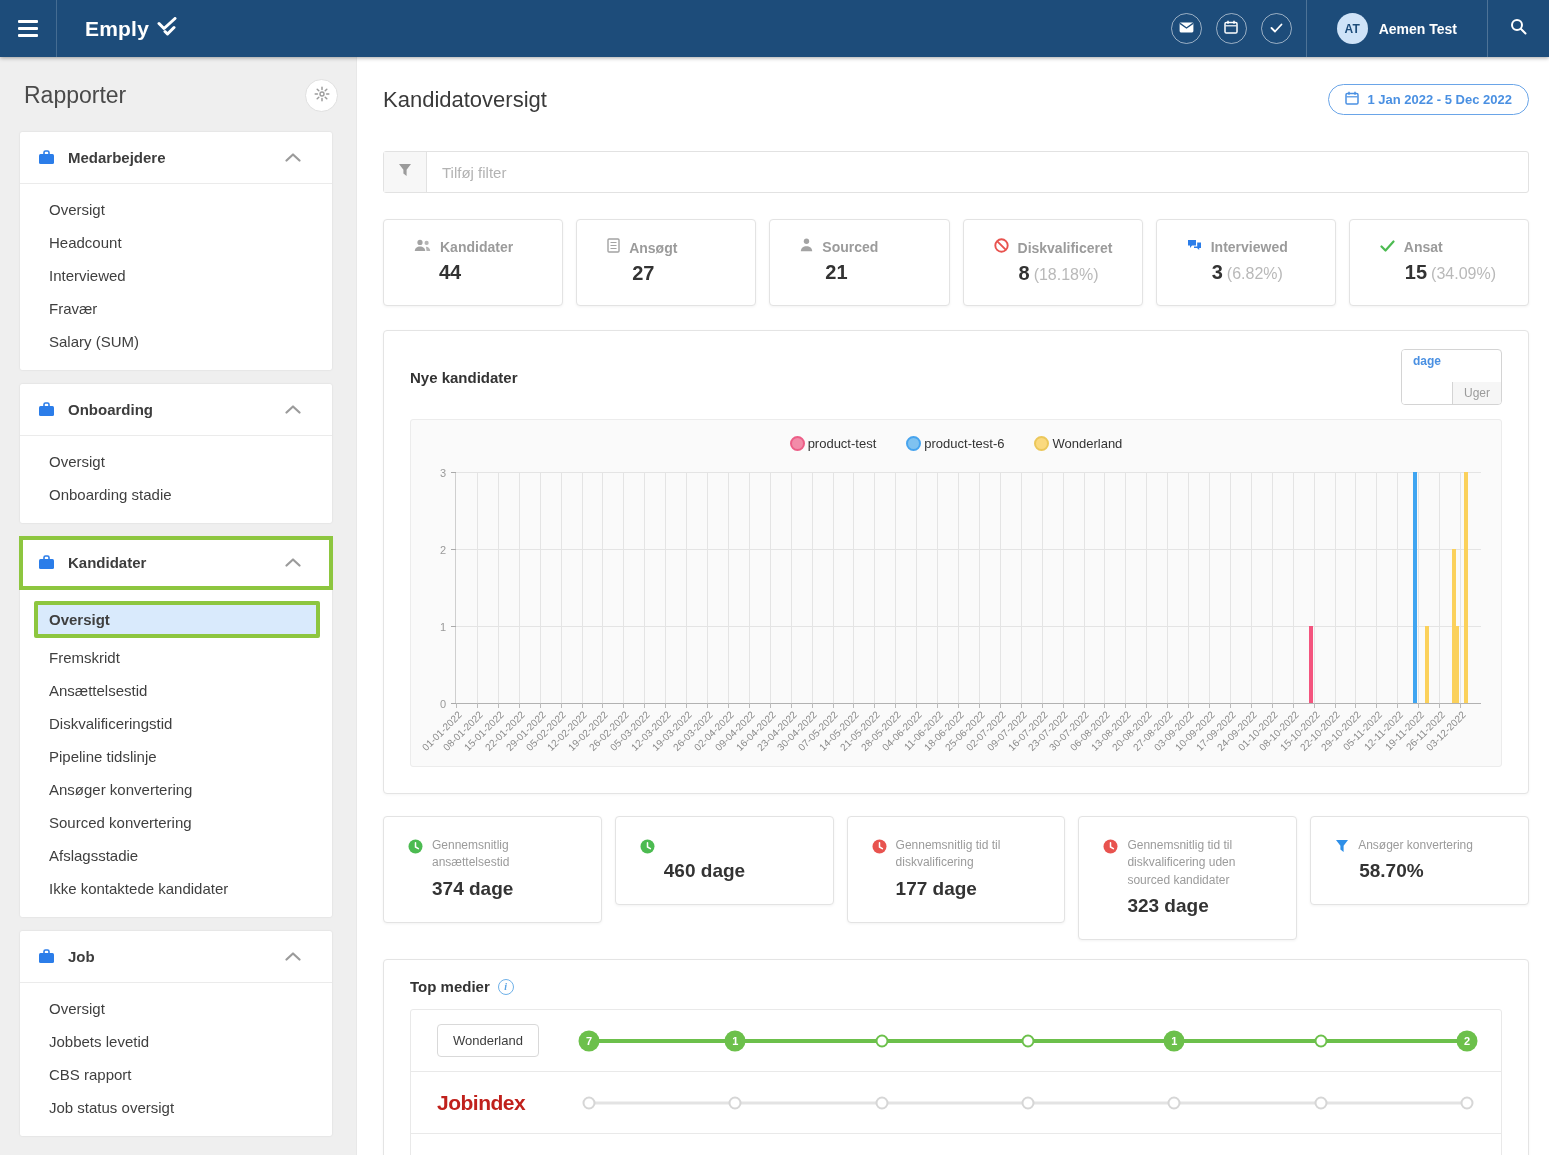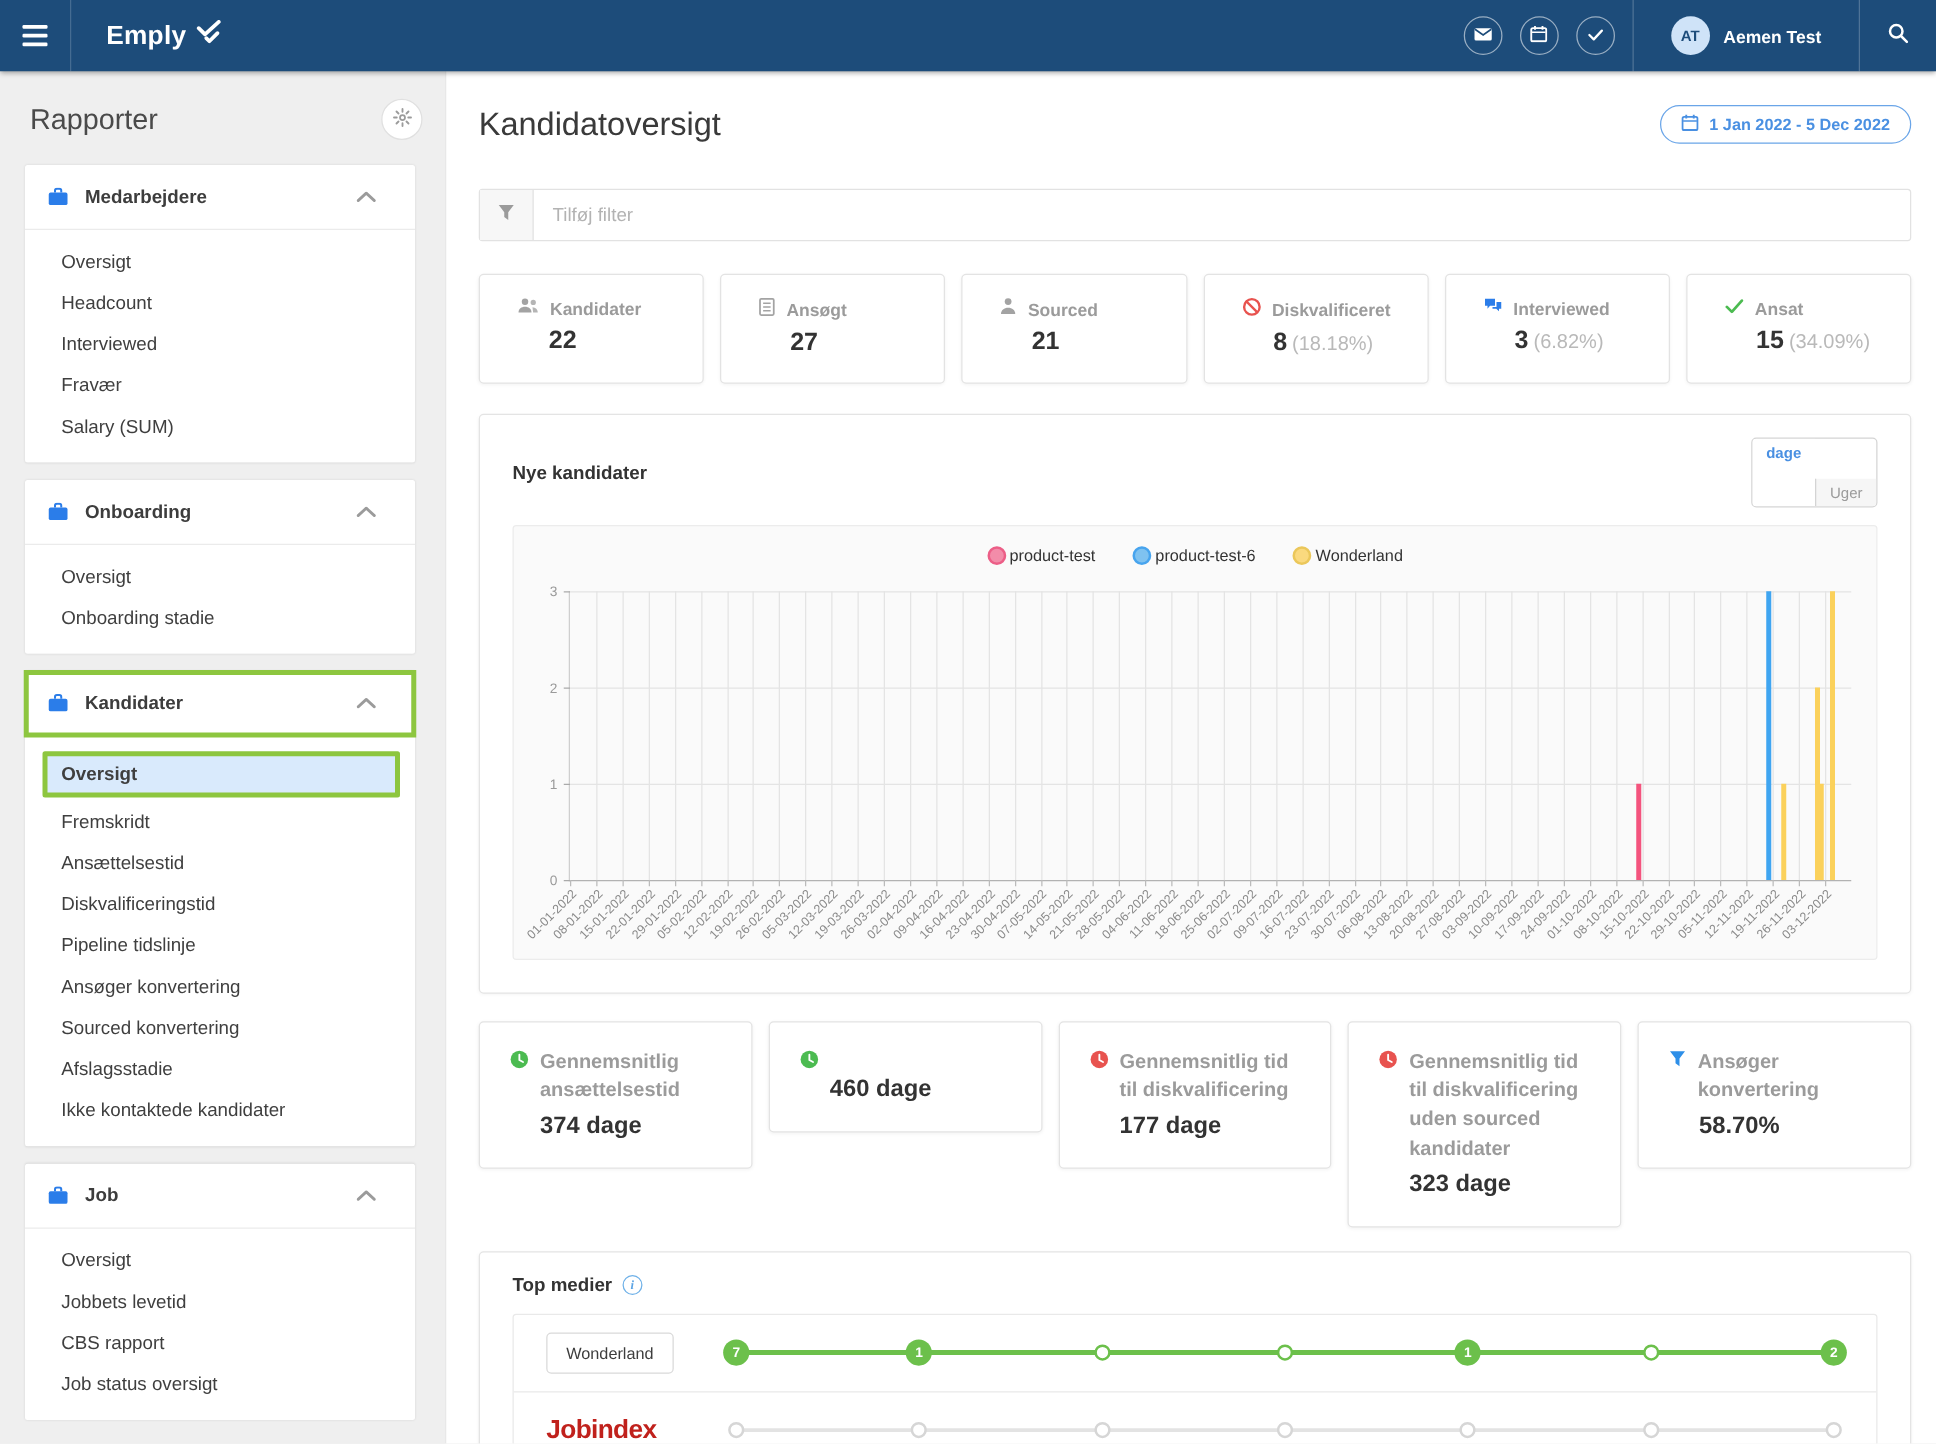--- a/index.html
+++ b/index.html
@@ -41,21 +41,21 @@
   .sec-label{font-size:15px;font-weight:700;color:#3d3d3d;flex:1;}
   .sec-items{padding:9px 0 12px;}
   .side-item{padding:8px 10px 8px 29px;font-size:15px;color:#3f3f3f;cursor:pointer;}
   .side-item.selected-annot{margin:3px 12px 3px 14px;border:4px solid var(--annot);background:#d9eafc;
     padding:6px 6px 6px 11px;font-weight:700;border-radius:2px;}
 
   
   .main{position:absolute;top:57px;left:356px;right:0;bottom:0;background:#fff;
     padding:0 20px 0 26px;overflow:hidden;border-left:1px solid #e8e8e8;}
   .main-header{display:flex;align-items:center;justify-content:space-between;margin-top:27px;}
-  .page-title{font-size:26px;color:#3a3a3a;font-weight:400;}
+  .page-title{font-size:22px;color:#3a3a3a;font-weight:400;}
   .date-pill{display:flex;align-items:center;gap:8px;border:1px solid #6aa5e8;color:var(--accent);
     border-radius:16px;padding:6px 16px;font-size:13px;font-weight:700;background:#fff;cursor:pointer;}
 
   .filter-bar{margin-top:36px;display:flex;border:1px solid #e2e2e2;border-radius:3px;height:42px;background:#fff;}
   .filter-icon-seg{width:43px;background:#f7f7f7;border-right:1px solid #e2e2e2;display:flex;align-items:center;justify-content:center;}
   .filter-input{flex:1;border:none;outline:none;padding:0 15px;font-size:15px;color:#555;background:transparent;}
   .filter-input::placeholder{color:#b3b3b3;}
 
   .stat-row{display:flex;gap:13px;margin-top:26px;}
   .stat-card{flex:1;border:1px solid #e3e3e3;border-radius:4px;box-shadow:0 1px 3px rgba(0,0,0,.05);
@@ -87,21 +87,21 @@
   .xlab{position:absolute;top:calc(100% + 6px);font-size:10px;color:#8a8a8a;white-space:nowrap;
     transform:rotate(-45deg);transform-origin:100% 0;}
   .xtick{position:absolute;top:100%;width:1px;height:5px;background:#bbb;}
   .bar{position:absolute;bottom:0;width:4px;transform:translateX(-50%);z-index:2;}
 
   .metric-row{display:flex;gap:13px;margin-top:22px;align-items:flex-start;}
   .metric-card{flex:1;border:1px solid #e3e3e3;border-radius:4px;background:#fff;
     box-shadow:0 1px 3px rgba(0,0,0,.05);padding:20px 16px 22px 24px;}
   .metric-top{display:flex;gap:9px;align-items:flex-start;}
   .metric-top .ic{margin-top:2px;flex:none;display:flex;}
-  .metric-title{font-size:16px;font-weight:700;color:#9b9b9b;line-height:1.45;}
+  .metric-title{font-size:12px;font-weight:400;color:#9b9b9b;line-height:1.45;}
   .metric-value{margin-top:6px;padding-left:24px;font-size:19px;font-weight:700;color:#333;}
 
   .media-box{margin-top:14px;border:1px solid #e9e9e9;border-radius:3px;min-height:180px;}
   .media-row{display:flex;align-items:center;height:62px;padding:0 34px 0 26px;border-bottom:1px solid #e9e9e9;}
   .media-name{width:152px;flex:none;}
   .media-btn{border:1px solid #d9d9d9;border-radius:4px;background:#fff;padding:8px 15px;
     font-size:13px;color:#3d3d3d;cursor:pointer;font-family:"Liberation Sans",sans-serif;}
   .media-logo{font-size:21px;font-weight:800;letter-spacing:-.5px;}
   .media-track{flex:1;position:relative;height:100%;}
   .track-line{position:absolute;left:0;right:0;top:50%;transform:translateY(-50%);border-radius:2px;}
@@ -297,21 +297,21 @@
         <div class="stat-card">
           <div class="stat-top">
             <span class="ic"><svg width="17" height="13" viewBox="0 0 17 13" fill="#a3a3a3">
                 <circle cx="6" cy="3.4" r="2.6"></circle>
                 <path d="M.8 12c0-2.9 2.3-4.6 5.2-4.6s5.2 1.7 5.2 4.6z"></path>
                 <circle cx="12.6" cy="3.9" r="2.1" opacity=".8"></circle>
                 <path d="M12 7.7c2.4.1 4.2 1.7 4.2 4.3h-3.7" opacity=".8"></path>
               </svg></span>
             <span class="stat-label">Kandidater</span>
           </div>
-          <div class="stat-value-row"><span>22</span></div>
+          <div class="stat-value-row"><span>44</span></div>
         </div>
         <div class="stat-card">
           <div class="stat-top">
             <span class="ic"><svg width="13" height="15" viewBox="0 0 13 15">
                 <rect x="1" y="1" width="11" height="13" rx="1" fill="none" stroke="#a3a3a3" stroke-width="1.4"></rect>
                 <path d="M3.5 4.5h6M3.5 7.5h6M3.5 10.5h6" stroke="#a3a3a3" stroke-width="1.2"></path>
               </svg></span>
             <span class="stat-label">Ansøgt</span>
           </div>
           <div class="stat-value-row"><span>27</span></div>

